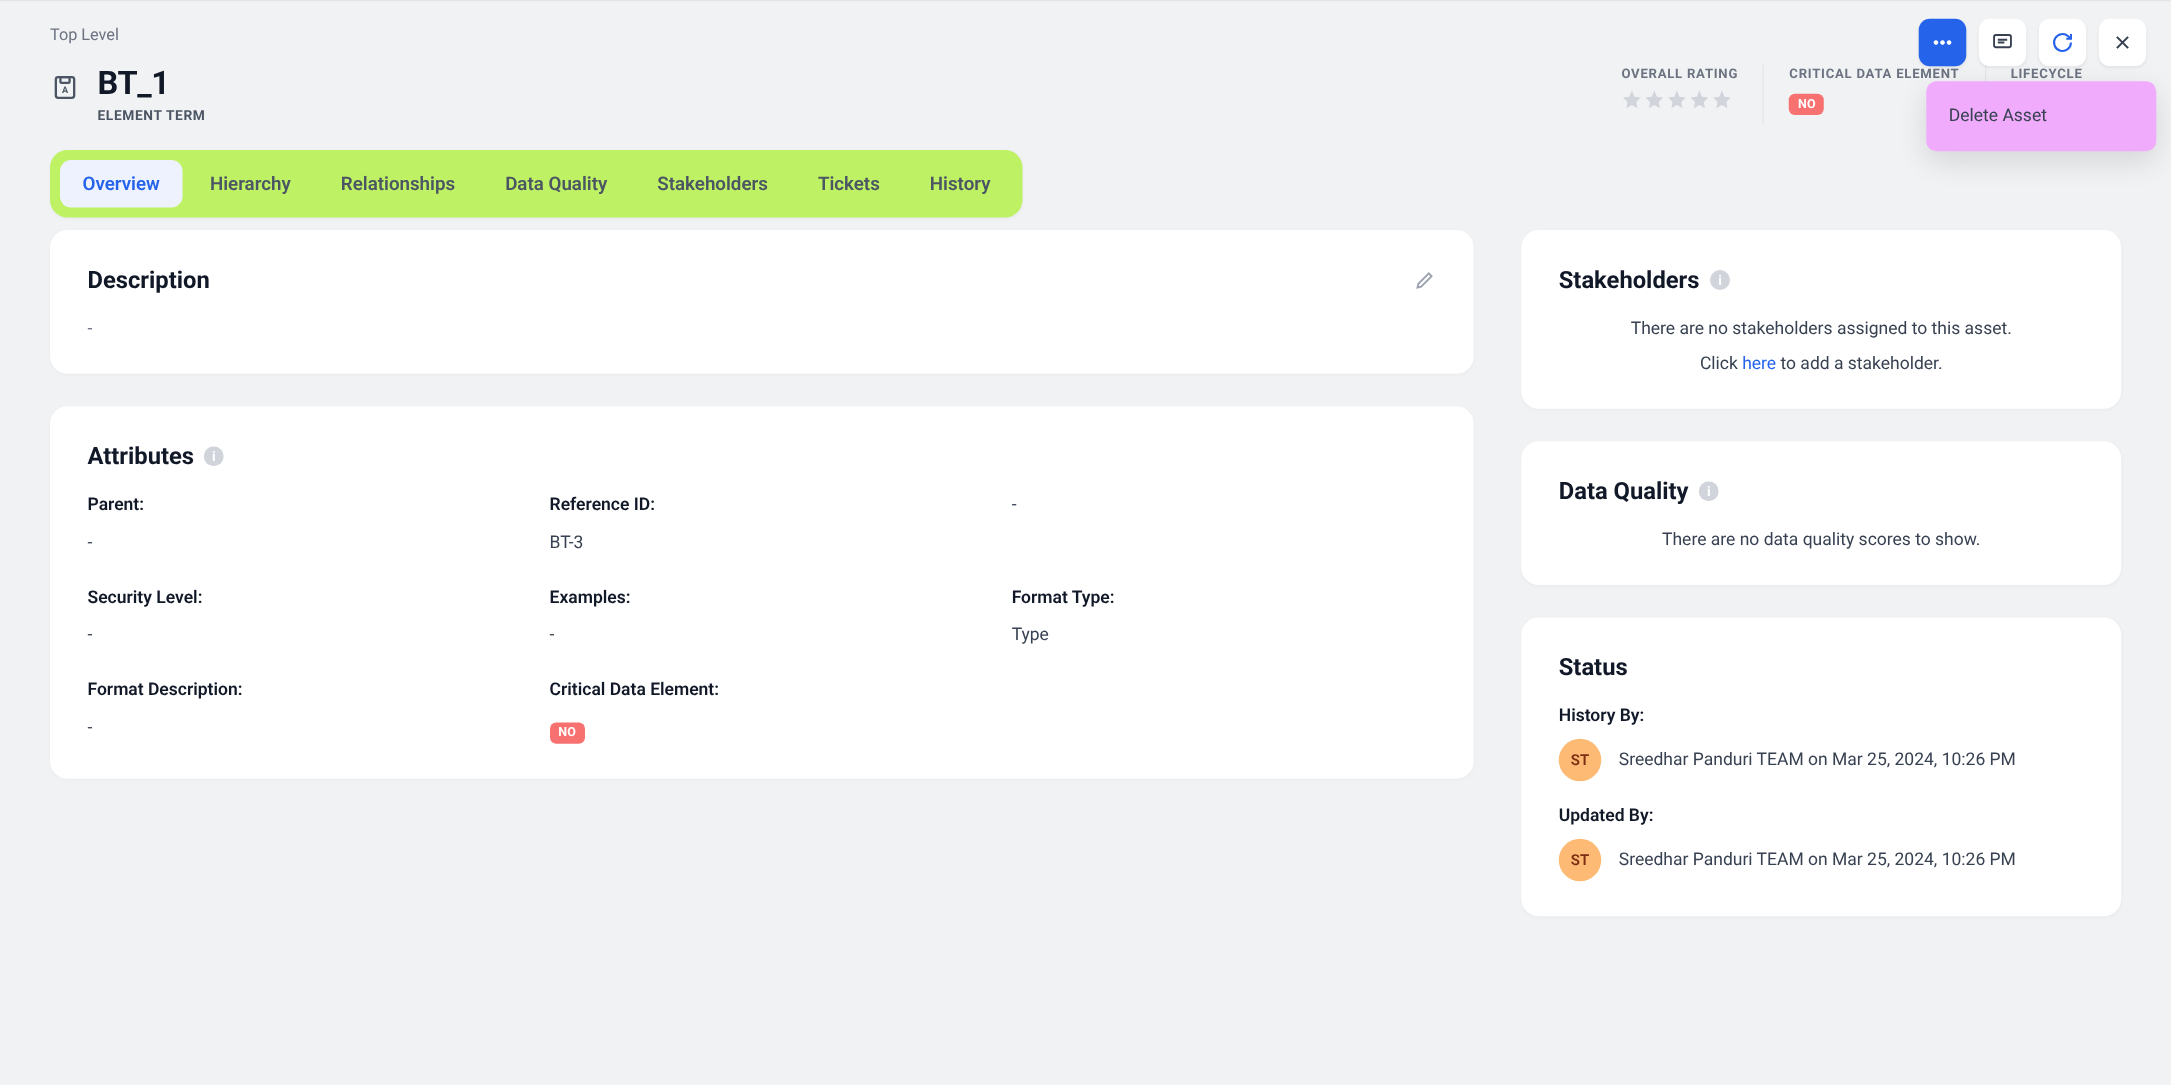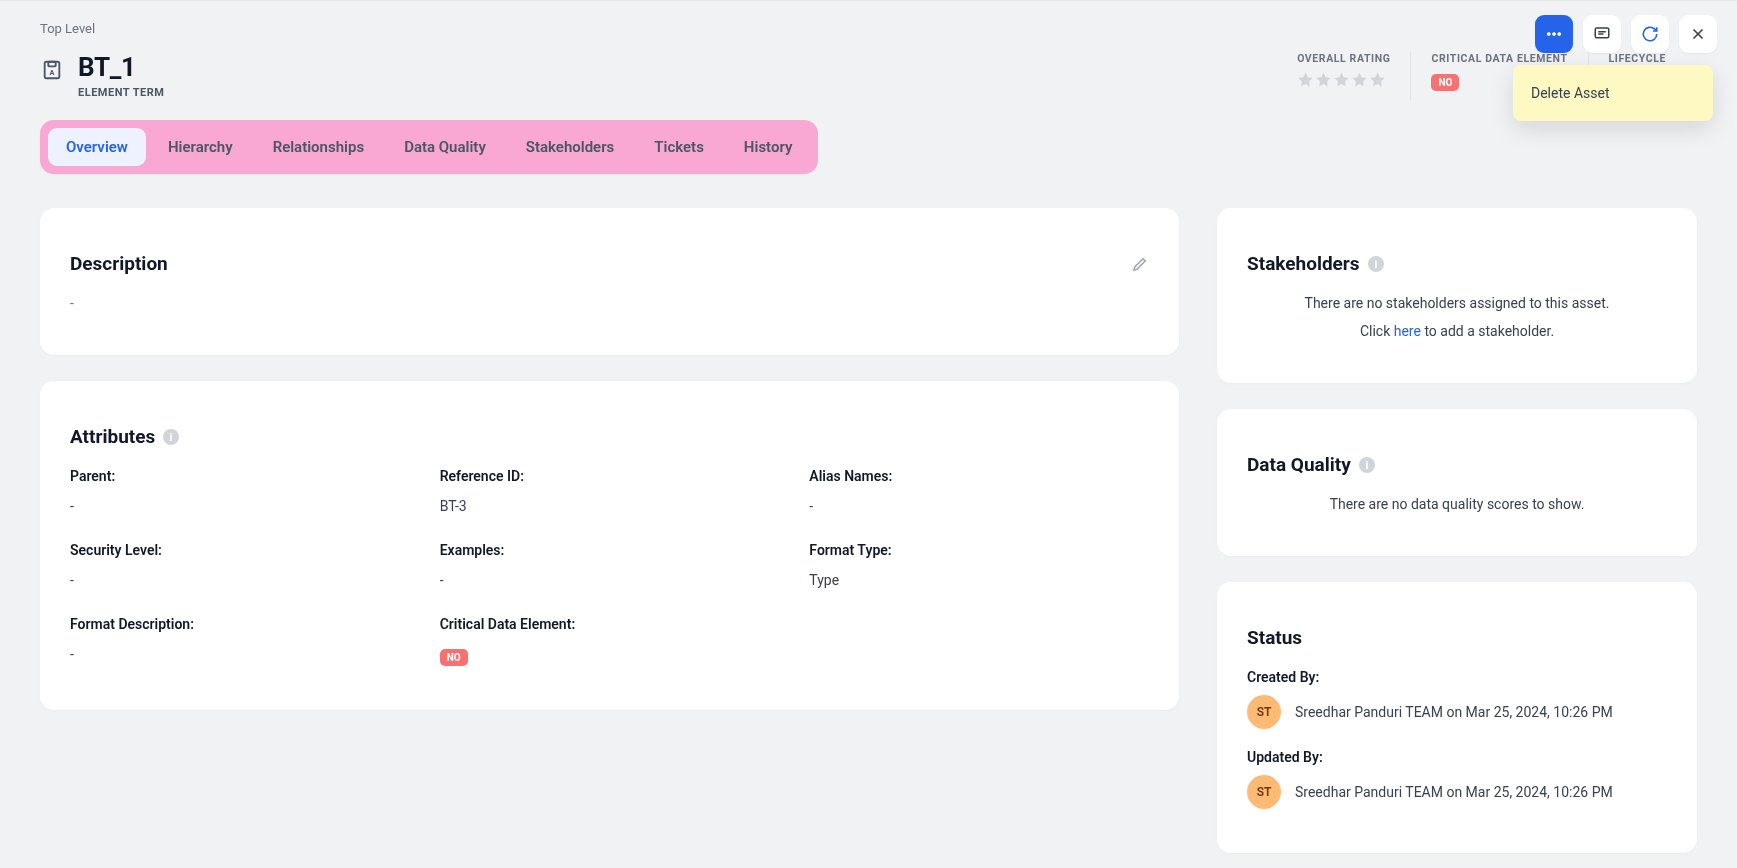--- a/index.html
+++ b/index.html
@@ -43,42 +43,42 @@
 }
 .action-btn {
   width: 38px; height: 38px; border-radius: 9px; background: #fff;
   display: flex; align-items: center; justify-content: center;
   box-shadow: 0 1px 2px rgba(0,0,0,0.06); cursor: pointer;
 }
 .action-btn.primary { background: #2563eb; }
 .action-btn svg { width: 18px; height: 18px; }
 .action-btn.primary svg { stroke: #fff; fill: #fff; }
 .dropdown {
-  position: absolute; top: 64px; right: 24px; width: 200px;
-  background: #fef9c3; border-radius: 8px;
+  position: absolute; top: 64px; right: 12px; width: 184px;
+  background: #f0abfc; border-radius: 8px;
   box-shadow: 0 8px 24px rgba(0,0,0,0.12); padding: 12px 8px; z-index: 10;
 }
 .dropdown-item {
   font-size: 14px; color: #374151; padding: 8px 10px; border-radius: 4px; cursor: pointer;
 }
 .dropdown-item.highlighted { border: 2px solid #f97316; }
 .tabs {
-  display: inline-flex; background: #f9a8d4; border-radius: 14px; padding: 8px;
-  box-shadow: 0 1px 3px rgba(0,0,0,0.04); margin-bottom: 34px; gap: 4px;
+  display: inline-flex; background: #bef264; border-radius: 14px; padding: 8px;
+  box-shadow: 0 1px 3px rgba(0,0,0,0.04); margin-bottom: 10px; gap: 4px;
 }
 .tab {
   padding: 10px 18px; font-size: 15px; font-weight: 600; color: #4b5563;
   border-radius: 9px; cursor: pointer;
 }
 .tab.active { background: #eef2ff; color: #2563eb; }
 .content-row { display: flex; gap: 38px; align-items: flex-start; }
 .left-col { flex: 1; display: flex; flex-direction: column; gap: 26px; }
 .right-col { width: 480px; display: flex; flex-direction: column; gap: 26px; }
 .card {
-  background: #fff; border-radius: 14px; padding: 44px 30px;
+  background: #fff; border-radius: 14px; padding: 28px 30px;
   box-shadow: 0 1px 3px rgba(0,0,0,0.03);
 }
 .card-header { display: flex; justify-content: space-between; align-items: center; margin-bottom: 20px; }
 .card-title { font-size: 19px; font-weight: 700; color: #111827; display: flex; align-items: center; gap: 8px; }
 .info-icn { width: 16px; height: 16px; }
 .info-icn circle { fill: #d1d5db; }
 .info-icn text { fill: #fff; font-size: 11px; font-weight: 700; }
 .edit-btn { width: 18px; height: 18px; cursor: pointer; }
 .edit-btn svg { stroke: #9ca3af; fill: none; stroke-width: 2; }
 .empty-dash { font-size: 14px; color: #6b7280; }
@@ -220,21 +220,20 @@
         <div class="attr-grid">
           <div>
             <div class="attr-label">Parent:</div>
             <div class="attr-value">-</div>
           </div>
           <div>
             <div class="attr-label">Reference ID:</div>
             <div class="attr-value">BT-3</div>
           </div>
           <div>
-            <div class="attr-label">Alias Names:</div>
             <div class="attr-value">-</div>
           </div>
           <div>
             <div class="attr-label">Security Level:</div>
             <div class="attr-value">-</div>
           </div>
           <div>
             <div class="attr-label">Examples:</div>
             <div class="attr-value">-</div>
           </div>
@@ -283,21 +282,21 @@
               </svg>
           </div>
         </div>
         <div class="center-text">There are no data quality scores to show.</div>
       </div>
 
       <div class="card">
         <div class="card-header">
           <div class="card-title">Status</div>
         </div>
-        <div class="status-label">Created By:</div>
+        <div class="status-label">History By:</div>
         <div class="status-row">
           <div class="avatar">ST</div>
           <div class="status-text">Sreedhar Panduri TEAM on Mar 25, 2024, 10:26 PM</div>
         </div>
         <div class="status-label">Updated By:</div>
         <div class="status-row" style="margin-bottom:0;">
           <div class="avatar">ST</div>
           <div class="status-text">Sreedhar Panduri TEAM on Mar 25, 2024, 10:26 PM</div>
         </div>
       </div>

